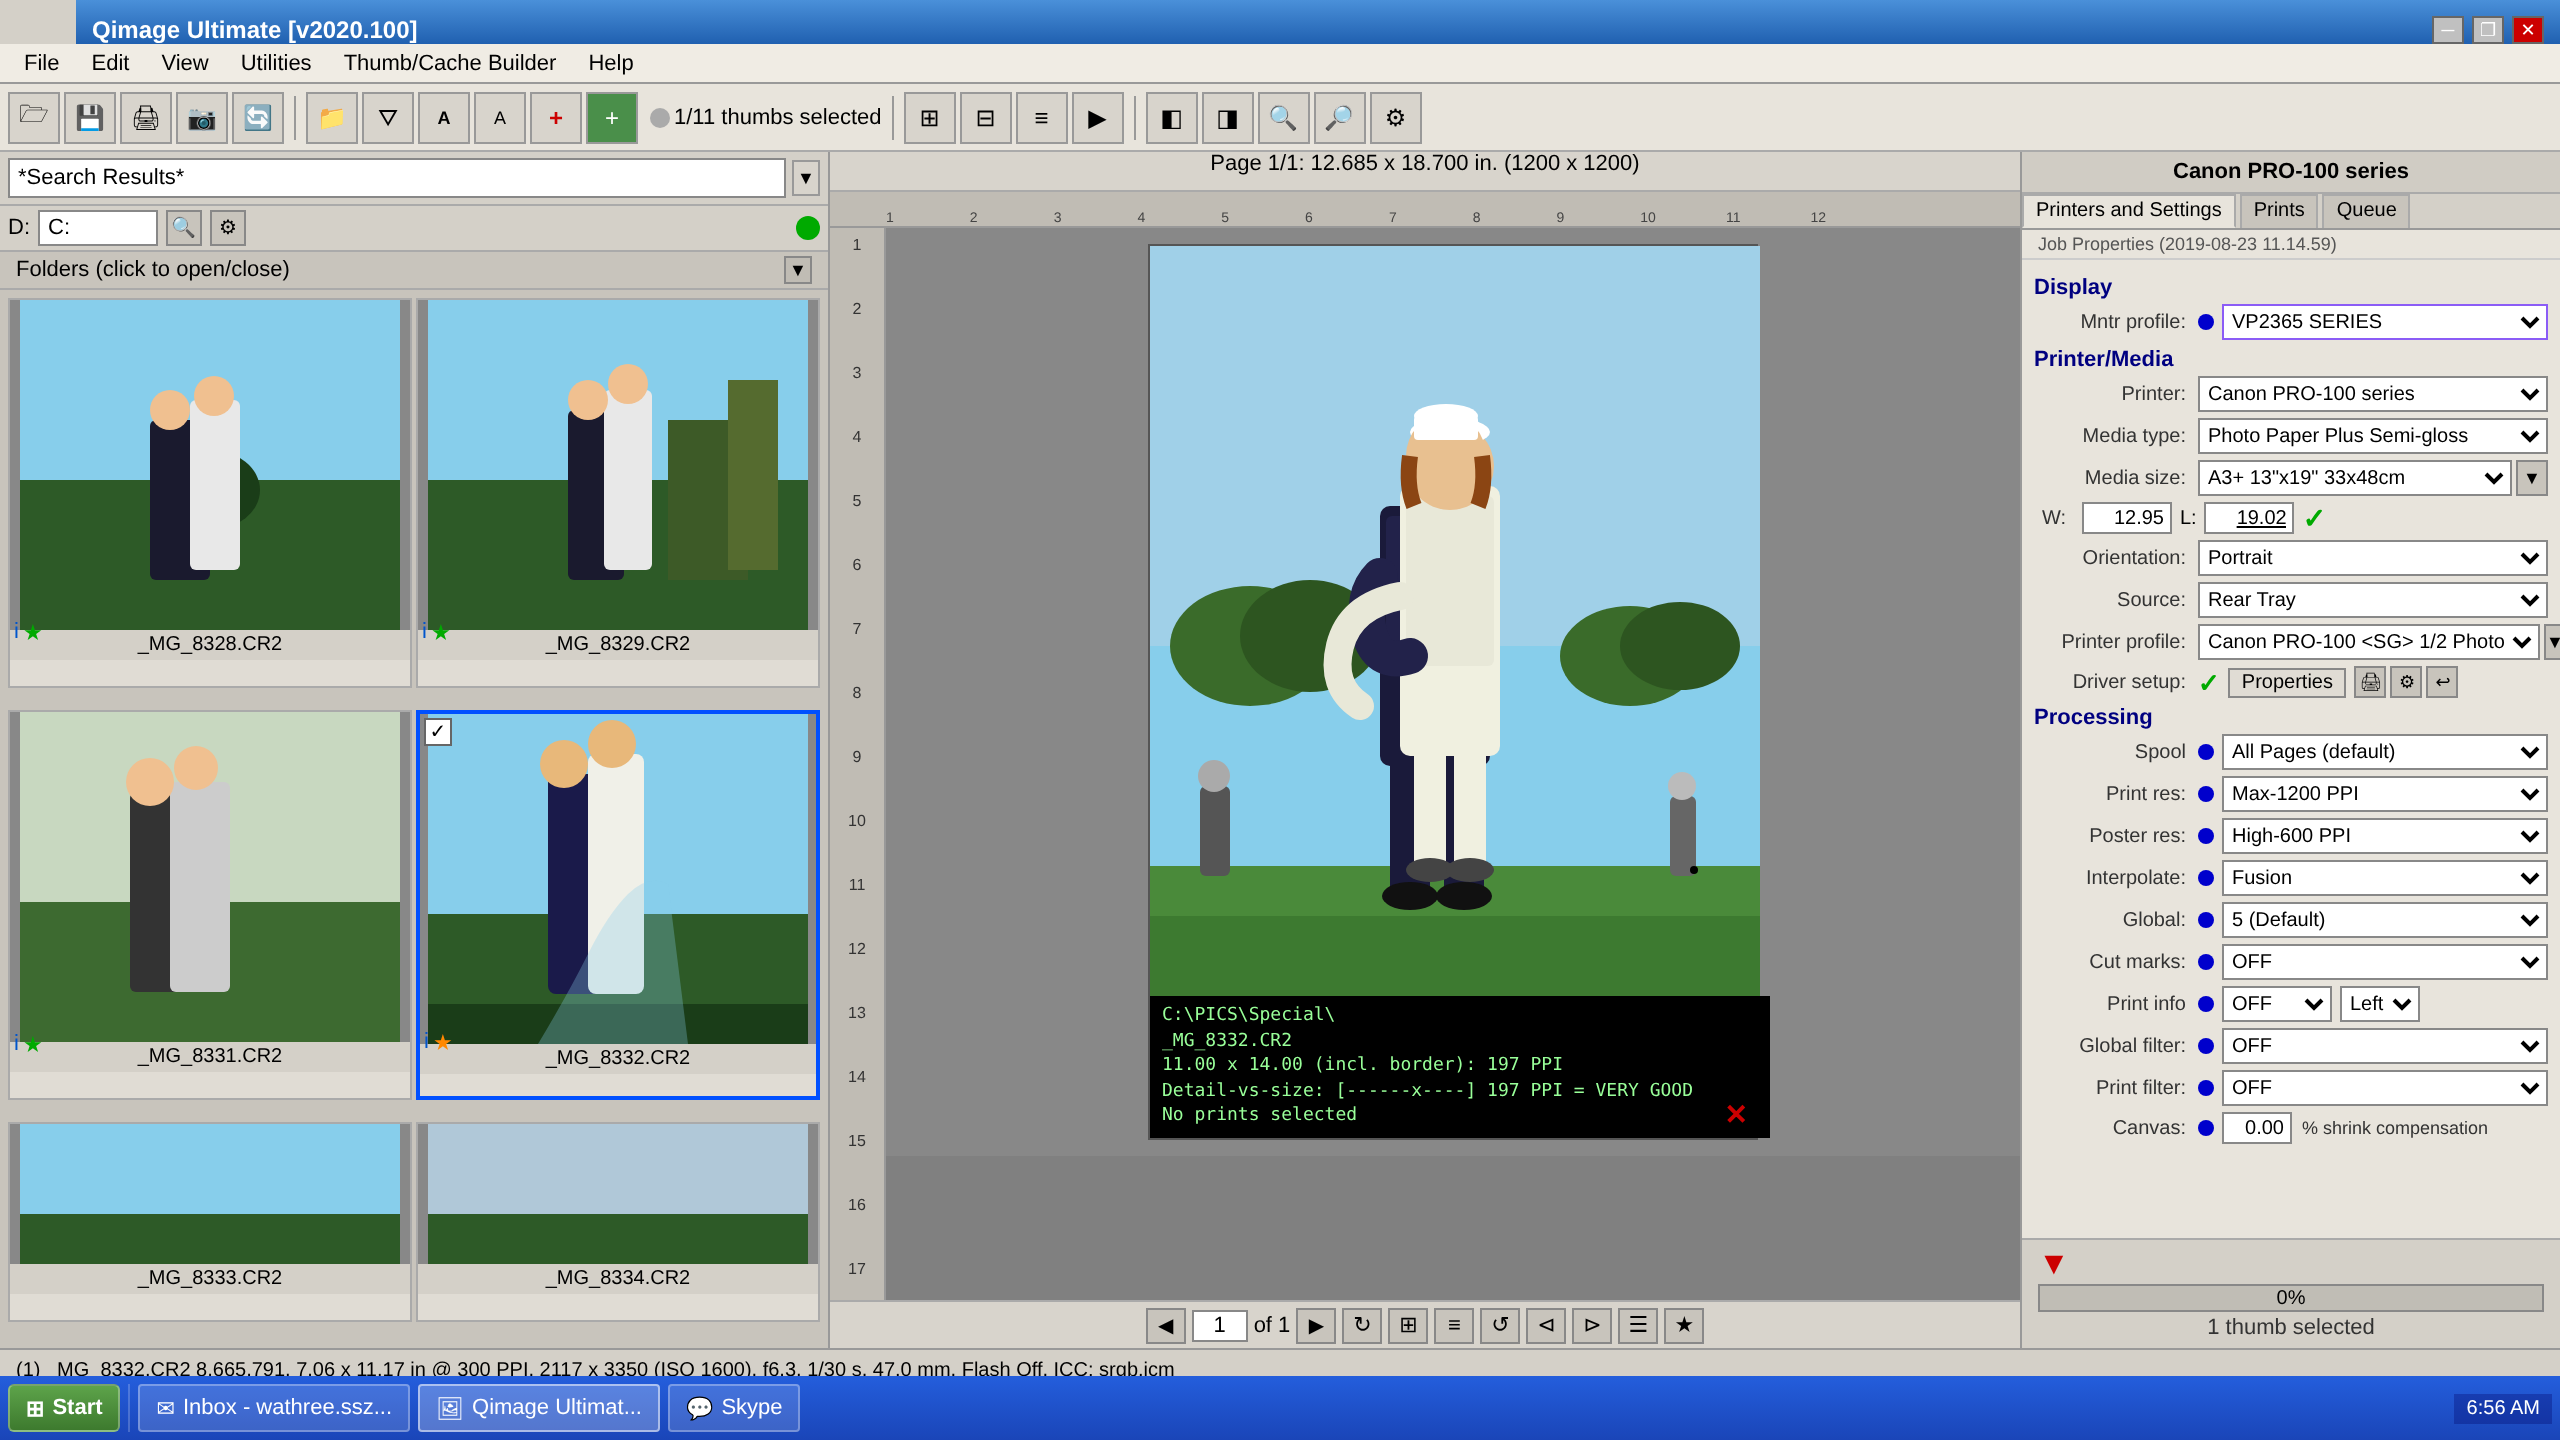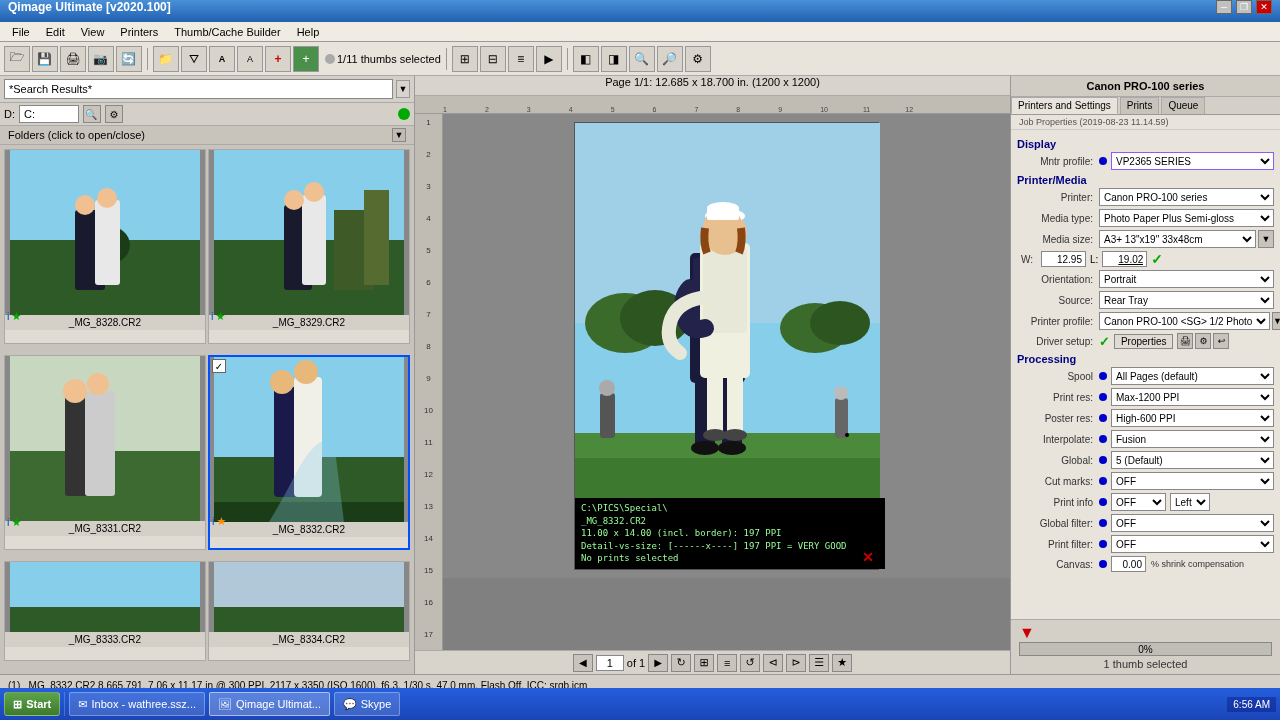--- a/index.html
+++ b/index.html
@@ -1,19 +1,19 @@
 <!DOCTYPE html>
 <html><head>
   <meta charset="utf-8">
   <style>
     * { box-sizing: border-box; margin: 0; padding: 0; }
     body { font-family: 'Segoe UI', Tahoma, sans-serif; font-size: 11px; background: #d4d0c8; color: #000; width: 1280px; height: 720px; overflow: hidden; }
 
     
-    #titlebar { background: linear-gradient(to bottom, #4a90d9, #2060b0); color: white; height: 22px; display: flex; align-items: flex-start; padding: 0 8px; justify-content: space-between; }
+    #titlebar { background: linear-gradient(to bottom, #4a90d9, #2060b0); color: white; height: 22px; display: flex; align-items: flex-end; padding: 0 8px; justify-content: space-between; margin-left: 38px; }
     .titlebar-btn { width: 16px; height: 14px; background: #c0c0c0; border: 1px solid #666; font-size: 9px; display: flex; align-items: center; justify-content: center; cursor: pointer; }
 
     
     #menubar { background: #f0ece4; height: 20px; display: flex; align-items: center; padding: 0 4px; border-bottom: 1px solid #999; }
     .menu-item { padding: 2px 8px; font-size: 11px; cursor: pointer; }
 
     
     #toolbar { background: #e8e4dc; height: 34px; display: flex; align-items: center; padding: 2px 4px; border-bottom: 1px solid #aaa; gap: 2px; }
     .toolbar-btn { width: 26px; height: 26px; background: #d8d4cc; border: 1px solid #999; display: flex; align-items: center; justify-content: center; cursor: pointer; font-size: 12px; }
     .toolbar-separator { width: 1px; height: 22px; background: #999; margin: 0 3px; }
@@ -110,21 +110,21 @@
     <div class="titlebar-btn">─</div>
     <div class="titlebar-btn">❐</div>
     <div class="titlebar-btn" style="background:#cc0000;color:white;">✕</div>
   </div>
 </div>
 
 <div id="menubar">
   <span class="menu-item">File</span>
   <span class="menu-item">Edit</span>
   <span class="menu-item">View</span>
-  <span class="menu-item">Printers</span>
+  <span class="menu-item">Utilities</span>
   <span class="menu-item">Thumb/Cache Builder</span>
   <span class="menu-item">Help</span>
 </div>
 
 <div id="toolbar">
   <div class="toolbar-btn">🗁</div>
   <div class="toolbar-btn">💾</div>
   <div class="toolbar-btn">🖨</div>
   <div class="toolbar-btn">📷</div>
   <div class="toolbar-btn">🔄</div>

